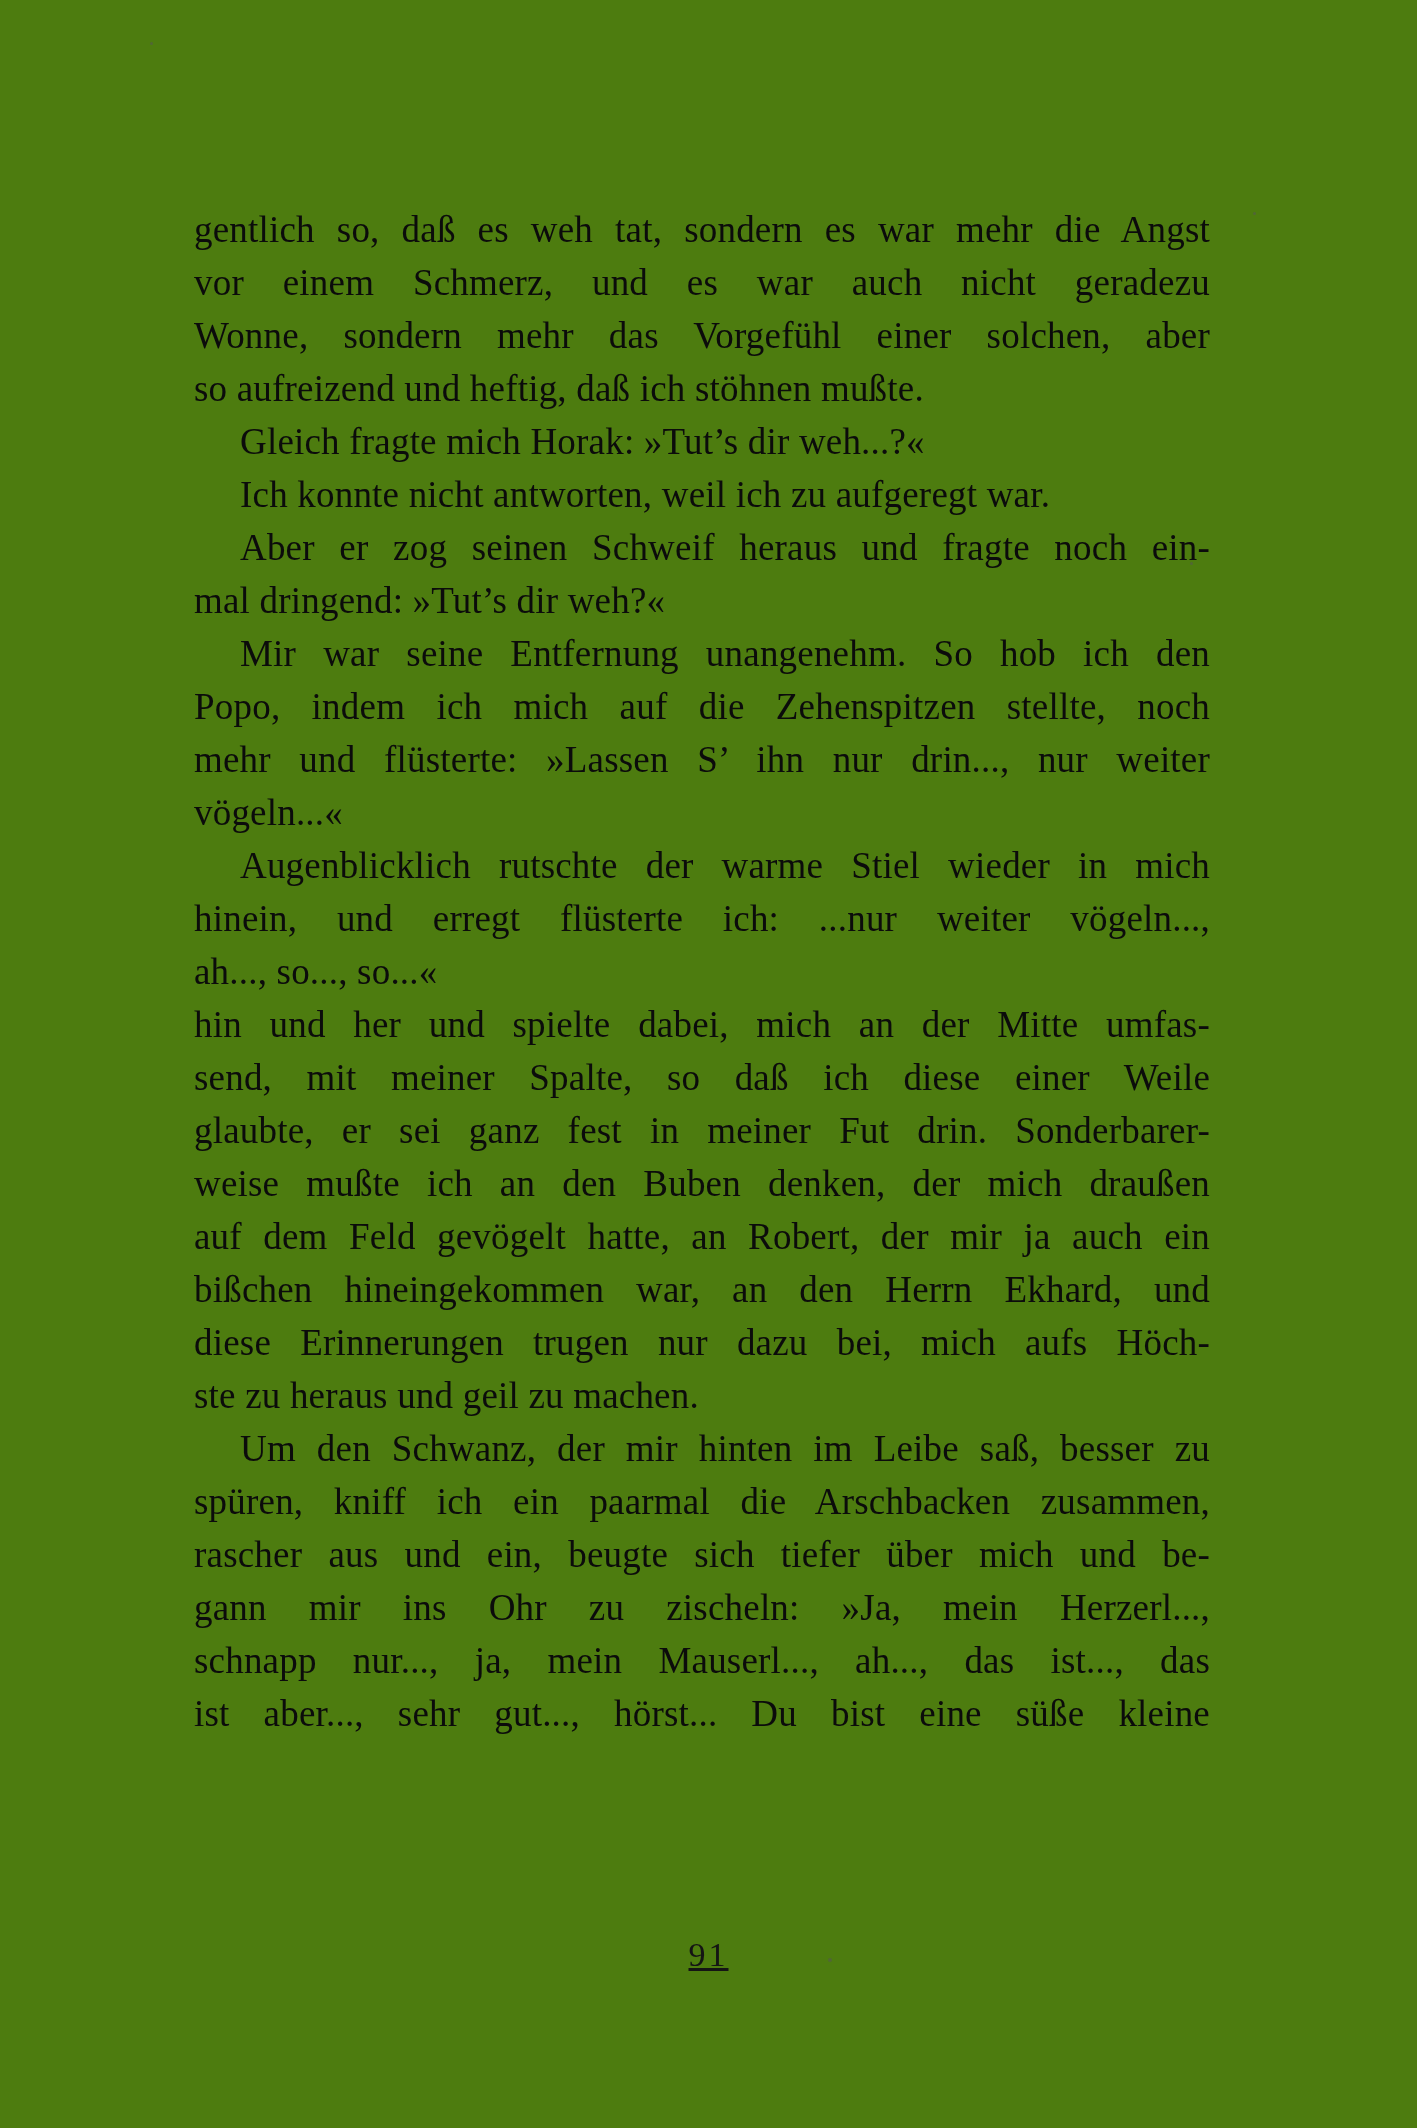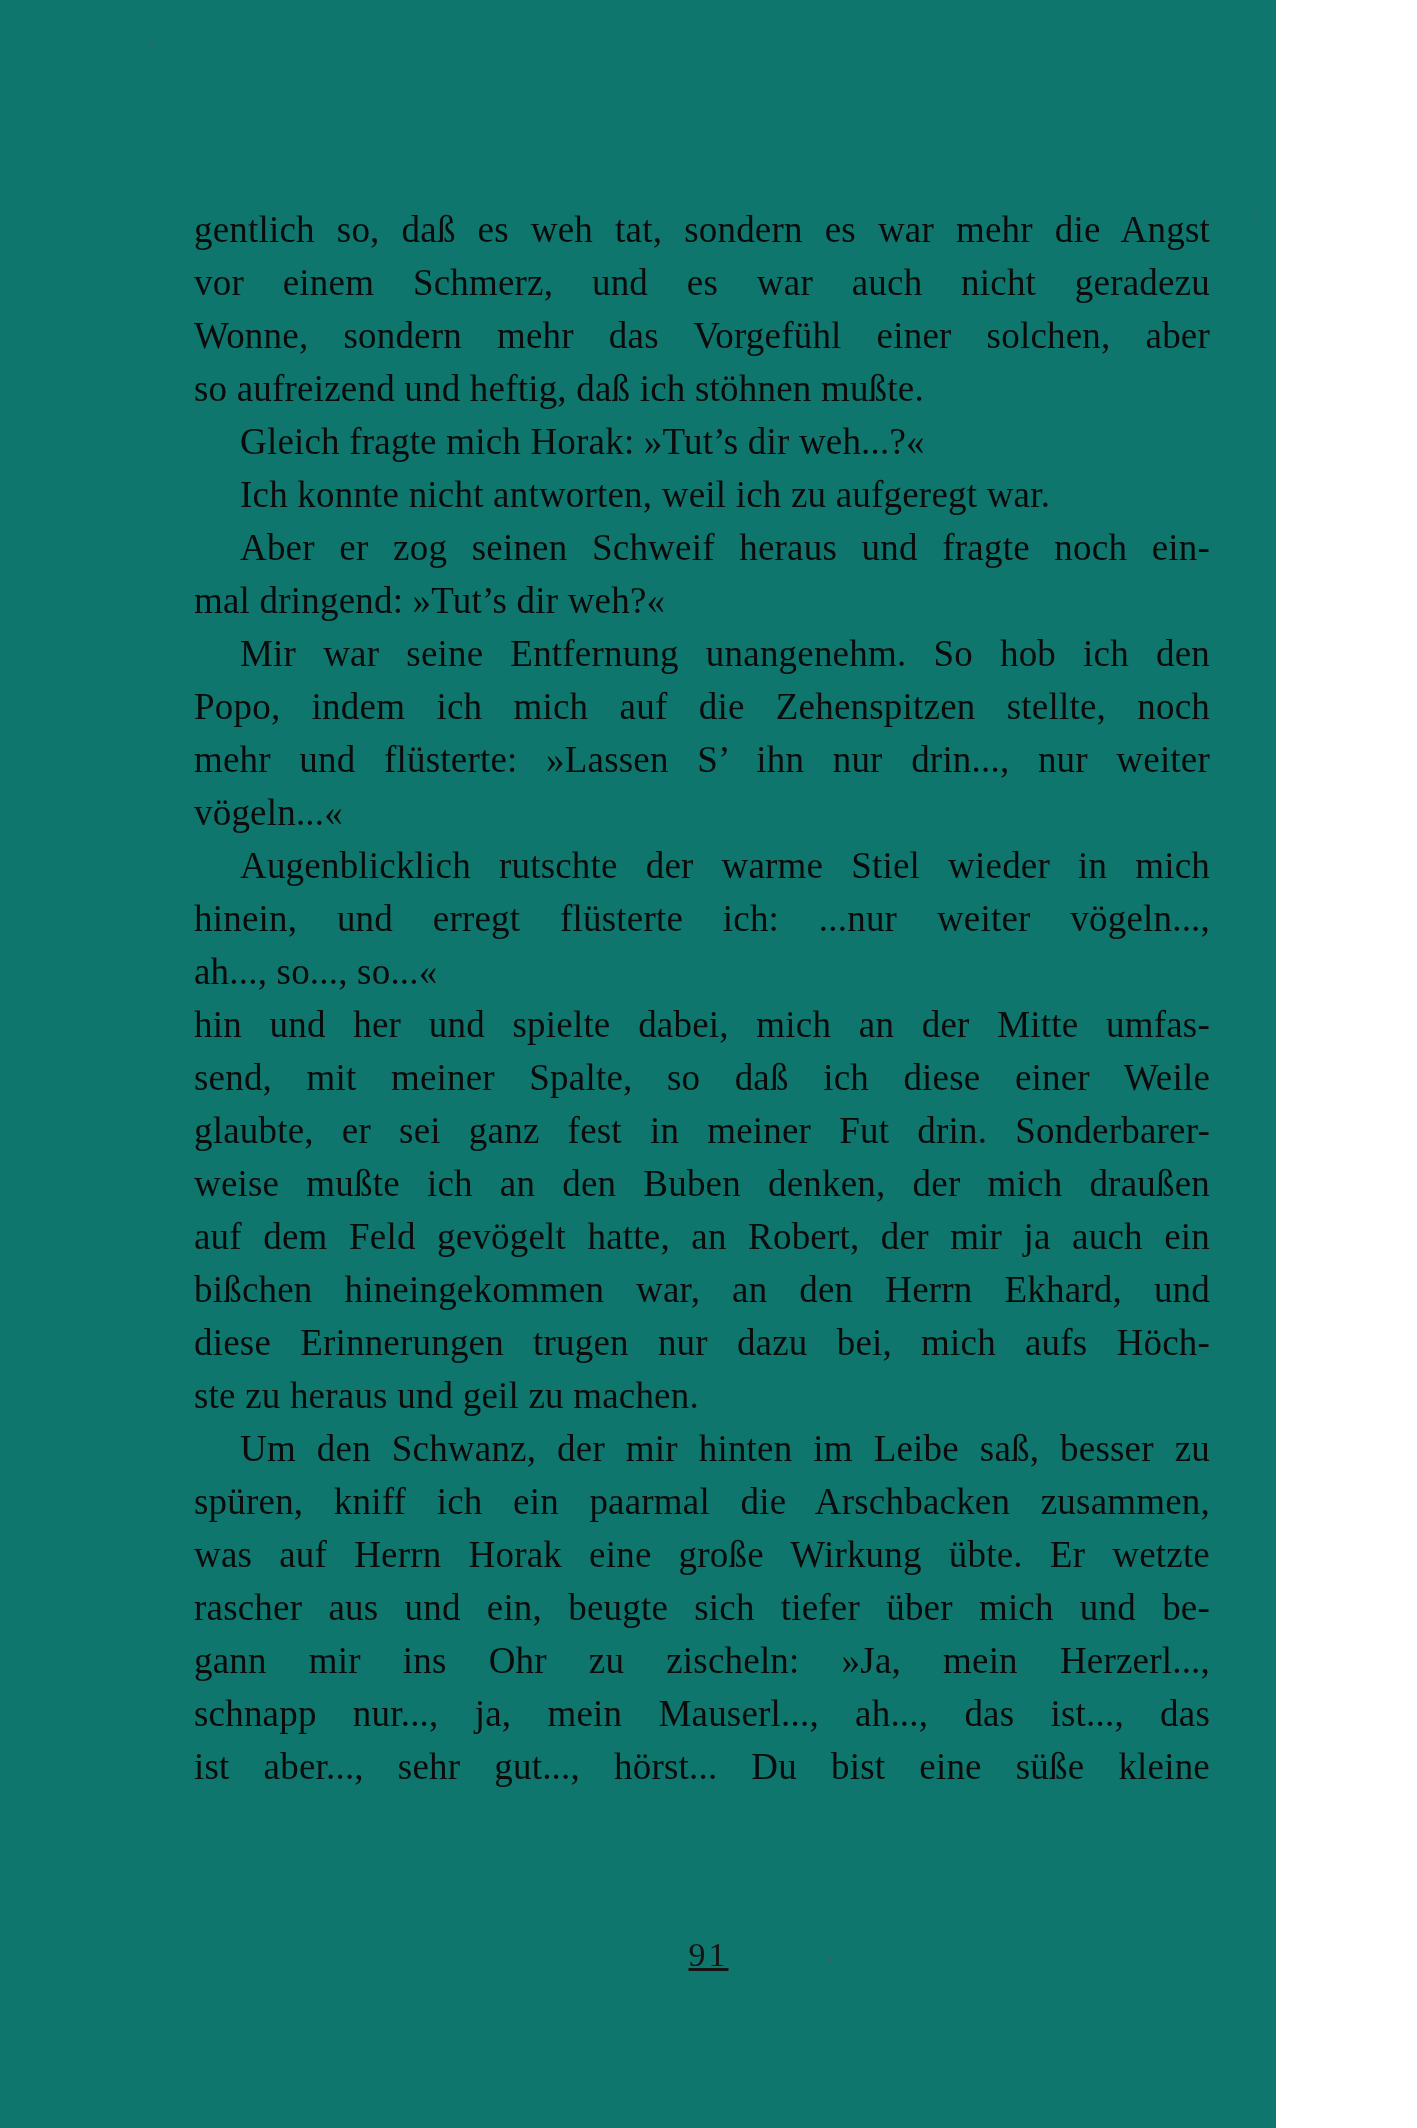--- a/index.html
+++ b/index.html
@@ -2,23 +2,23 @@
 <html><head>
 <meta charset="utf-8">
 <style>
   html, body {
     margin: 0;
     padding: 0;
     background: #ffffff;
   }
   .page {
     position: relative;
-    width: 1276px;
+    width: 1417px;
     height: 2128px;
-    background: #0f766e;
+    background: #4d7c0f;
     overflow: hidden;
     font-family: "Liberation Serif", "DejaVu Serif", serif;
     color: #0b0b0b;
   }
   .text-column {
     position: absolute;
     left: 194px;
     top: 203px;
     width: 1016px;
   }
@@ -79,21 +79,20 @@
       <div class="line">hin und her und spielte dabei, mich an der Mitte umfas-</div>
       <div class="line">send, mit meiner Spalte, so daß ich diese einer Weile</div>
       <div class="line">glaubte, er sei ganz fest in meiner Fut drin. Sonderbarer-</div>
       <div class="line">weise mußte ich an den Buben denken, der mich draußen</div>
       <div class="line">auf dem Feld gevögelt hatte, an Robert, der mir ja auch ein</div>
       <div class="line">bißchen hineingekommen war, an den Herrn Ekhard, und</div>
       <div class="line">diese Erinnerungen trugen nur dazu bei, mich aufs Höch-</div>
       <div class="line para-end">ste zu heraus und geil zu machen.</div>
       <div class="line indent">Um den Schwanz, der mir hinten im Leibe saß, besser zu</div>
       <div class="line">spüren, kniff ich ein paarmal die Arschbacken zusammen,</div>
-      <div class="line">was auf Herrn Horak eine große Wirkung übte. Er wetzte</div>
       <div class="line">rascher aus und ein, beugte sich tiefer über mich und be-</div>
       <div class="line">gann mir ins Ohr zu zischeln: »Ja, mein Herzerl...,</div>
       <div class="line">schnapp nur..., ja, mein Mauserl..., ah..., das ist..., das</div>
       <div class="line">ist aber..., sehr gut..., hörst... Du bist eine süße kleine</div>
     </div>
   <div class="page-number">91</div>
   <div class="speck" style="left:150px; top:42px; width:3px; height:3px;"></div>
   <div class="speck" style="left:1253px; top:212px; width:3px; height:3px;"></div>
   <div class="speck" style="left:828px; top:1958px; width:4px; height:4px;"></div>
   <div class="speck" style="left:1190px; top:562px; width:3px; height:3px;"></div>

